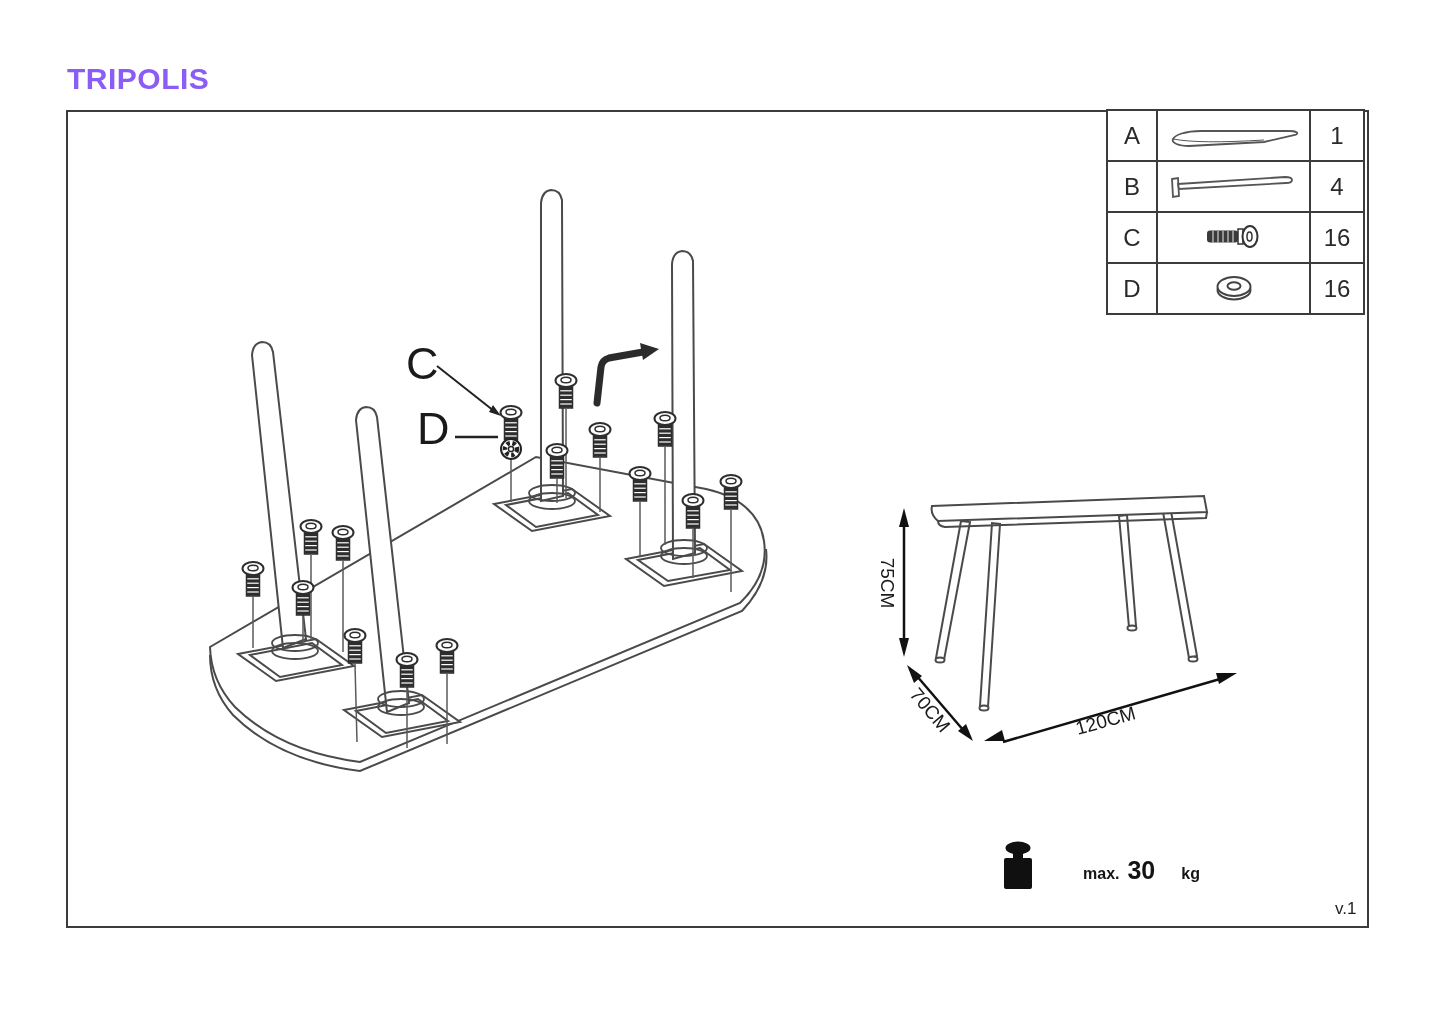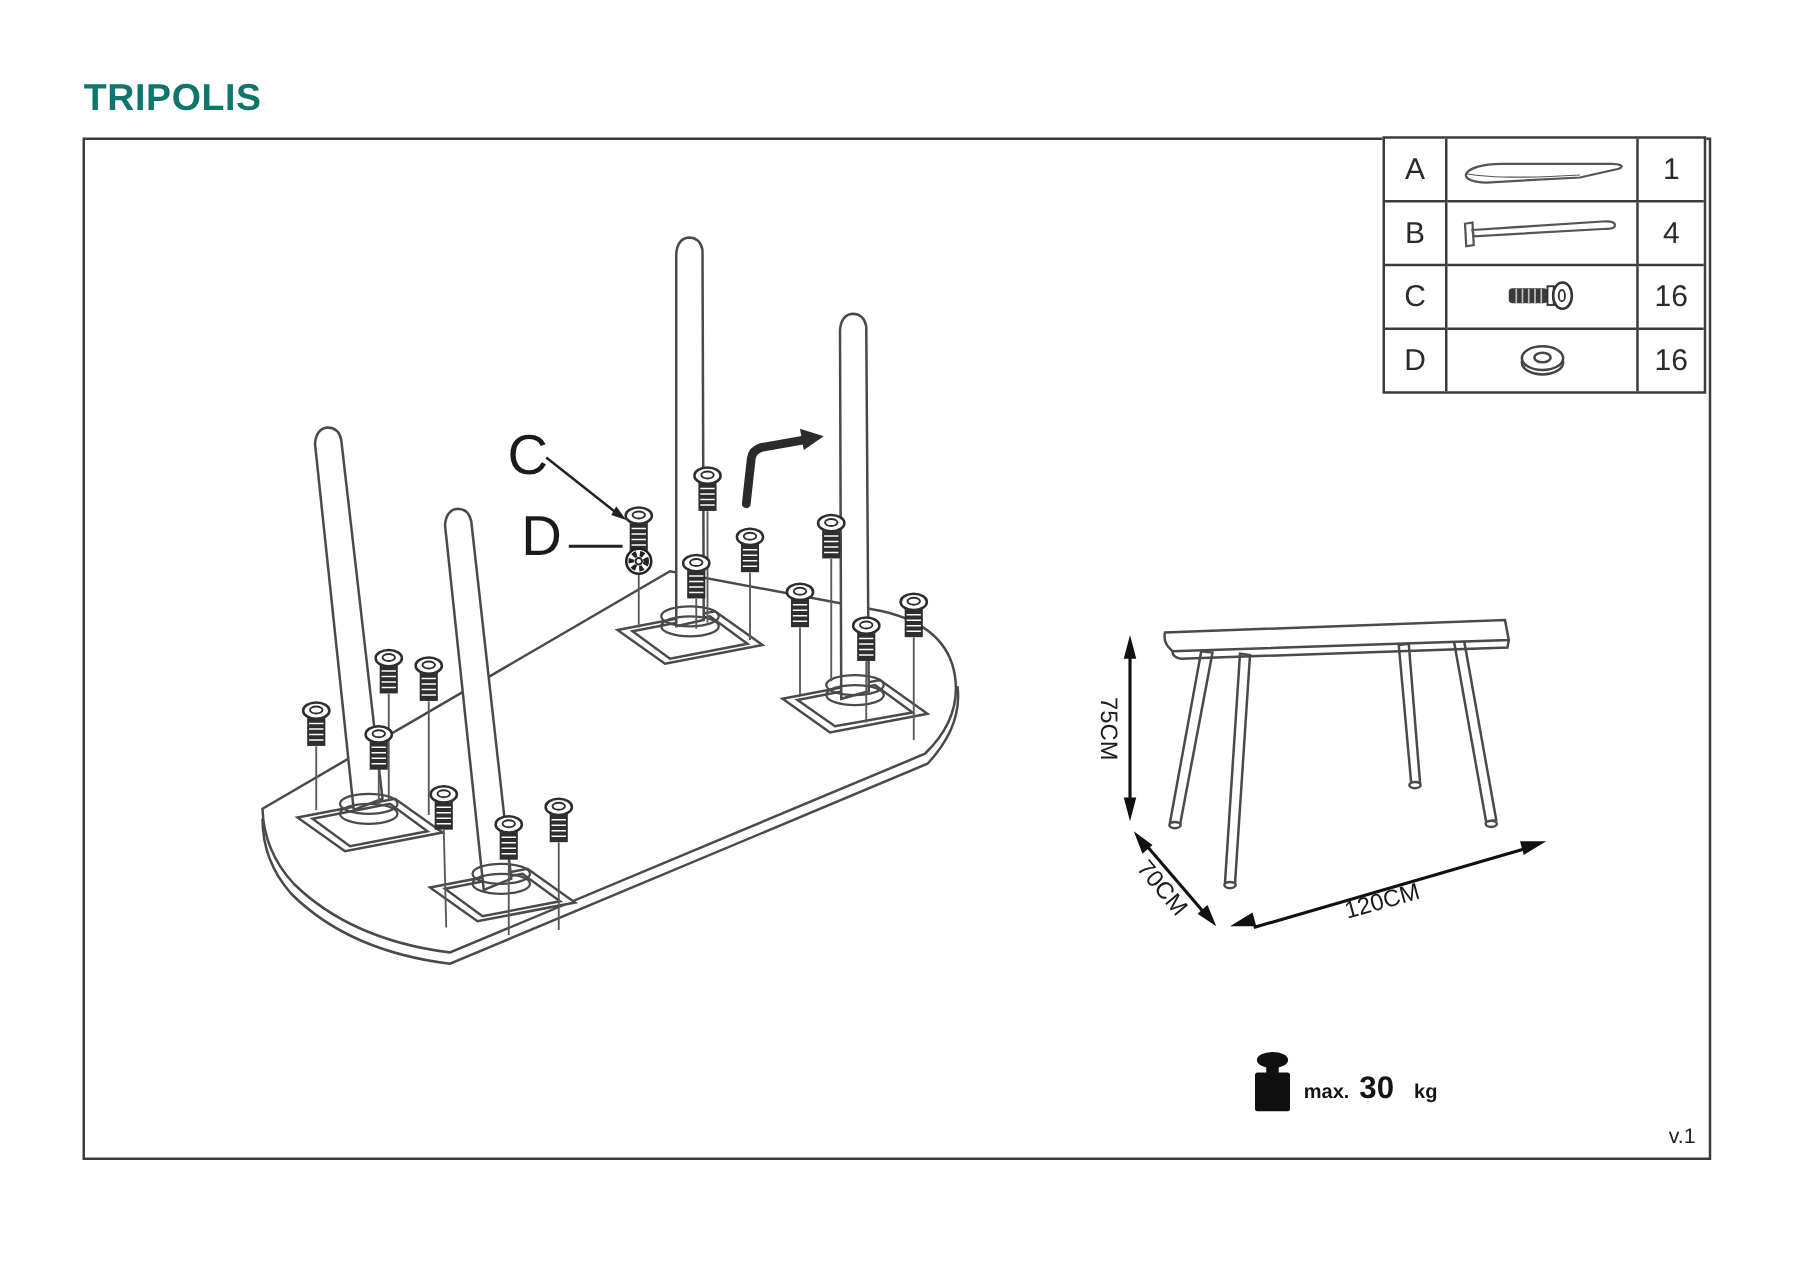--- a/index.html
+++ b/index.html
@@ -1,39 +1,39 @@
 <!DOCTYPE html>
 <html><head>
 <meta charset="utf-8">
 <style>
   html,body{margin:0;padding:0;background:#fff;}
   .page{position:relative;width:1445px;height:1022px;background:#fff;overflow:hidden;
         font-family:"Liberation Sans","DejaVu Sans",sans-serif;color:#1a1a1a;}
   .title{position:absolute;left:67px;top:62px;font-size:30px;font-weight:bold;
-         letter-spacing:0.5px;color:#0f766e;}
+         letter-spacing:0.5px;color:#8b5cf6;}
   .frame{position:absolute;left:66px;top:110px;width:1299px;height:814px;
          border:2px solid #3c3c3c;background:#fff;}
   .art{position:absolute;left:0;top:0;width:1445px;height:1022px;}
   .art text{font-family:"Liberation Sans","DejaVu Sans",sans-serif;fill:#1a1a1a;}
   .line{stroke:#4a4a4a;stroke-width:2;fill:none;}
   .fillw{fill:#ffffff;stroke:#4a4a4a;stroke-width:2;}
   .guide{stroke:#5a5a5a;stroke-width:1.5;}
   
   .ptable{position:absolute;left:1106px;top:109px;border:2px solid #3c3c3c;background:#fff;
           display:grid;grid-template-columns:50px 153px 52px;}
   .pcell{border-right:2px solid #3c3c3c;border-bottom:2px solid #3c3c3c;height:49px;
          display:flex;align-items:center;justify-content:center;font-size:24px;color:#2a2a2a;}
   .pcell.cr{border-right:none;}
   .pcell.cb{border-bottom:none;}
   
-  .load{position:absolute;left:1003px;top:841px;display:flex;align-items:flex-end;}
+  .load{position:absolute;left:1003px;top:841px;display:flex;align-items:flex-end;gap:40px;}
   .load .txt{display:flex;align-items:baseline;margin-left:8px;margin-bottom:6px;font-weight:bold;color:#141414;}
   .load .t-max{font-size:16px;}
   .load .t-val{font-size:25px;margin-left:8px;}
-  .load .t-unit{font-size:16px;margin-left:16px;}
+  .load .t-unit{font-size:16px;margin-left:26px;}
   .version{position:absolute;left:1335px;top:899px;font-size:17px;color:#222;text-align:right;}
   .footer{position:absolute;left:66px;top:929px;width:1258px;text-align:center;
           font-size:16px;line-height:20px;color:#111;}
 </style>
 </head>
 <body>
 
 <div class="page">
 
   <div class="title">TRIPOLIS</div>

